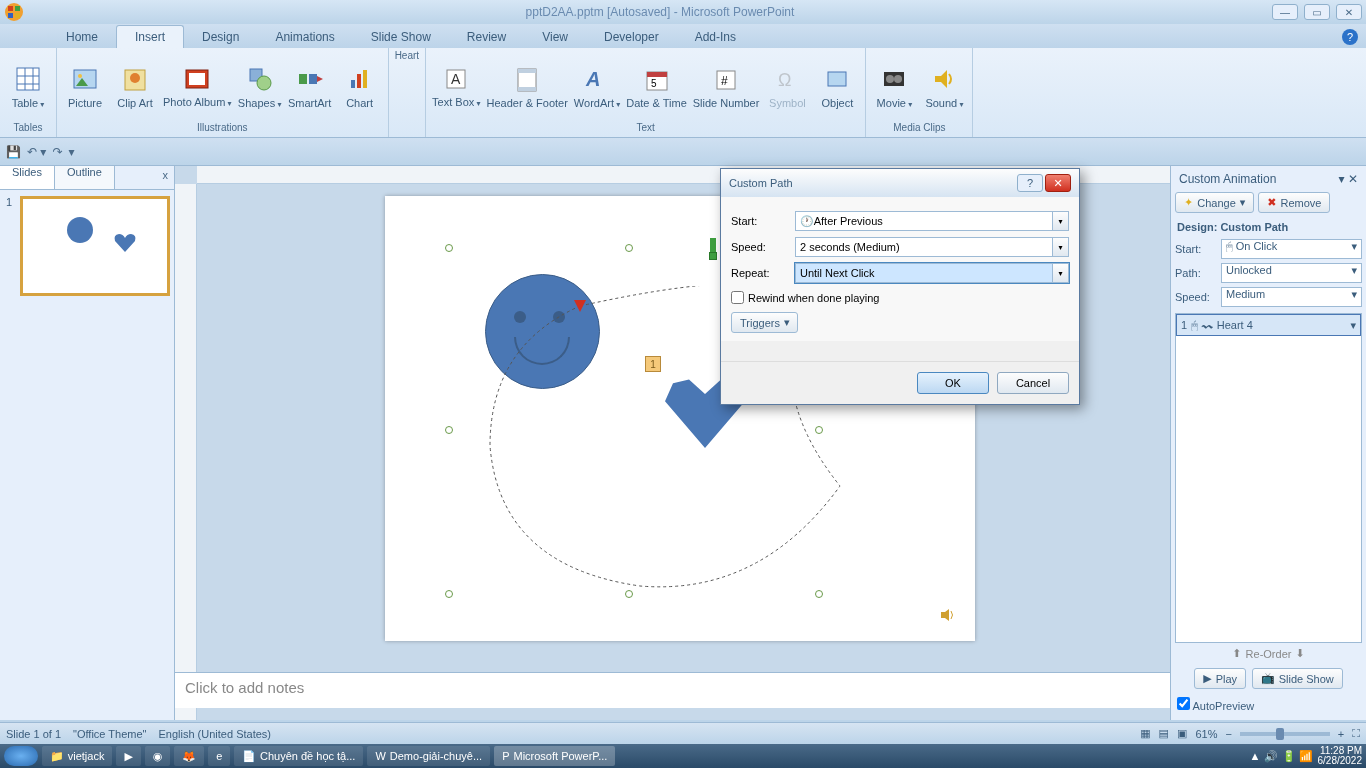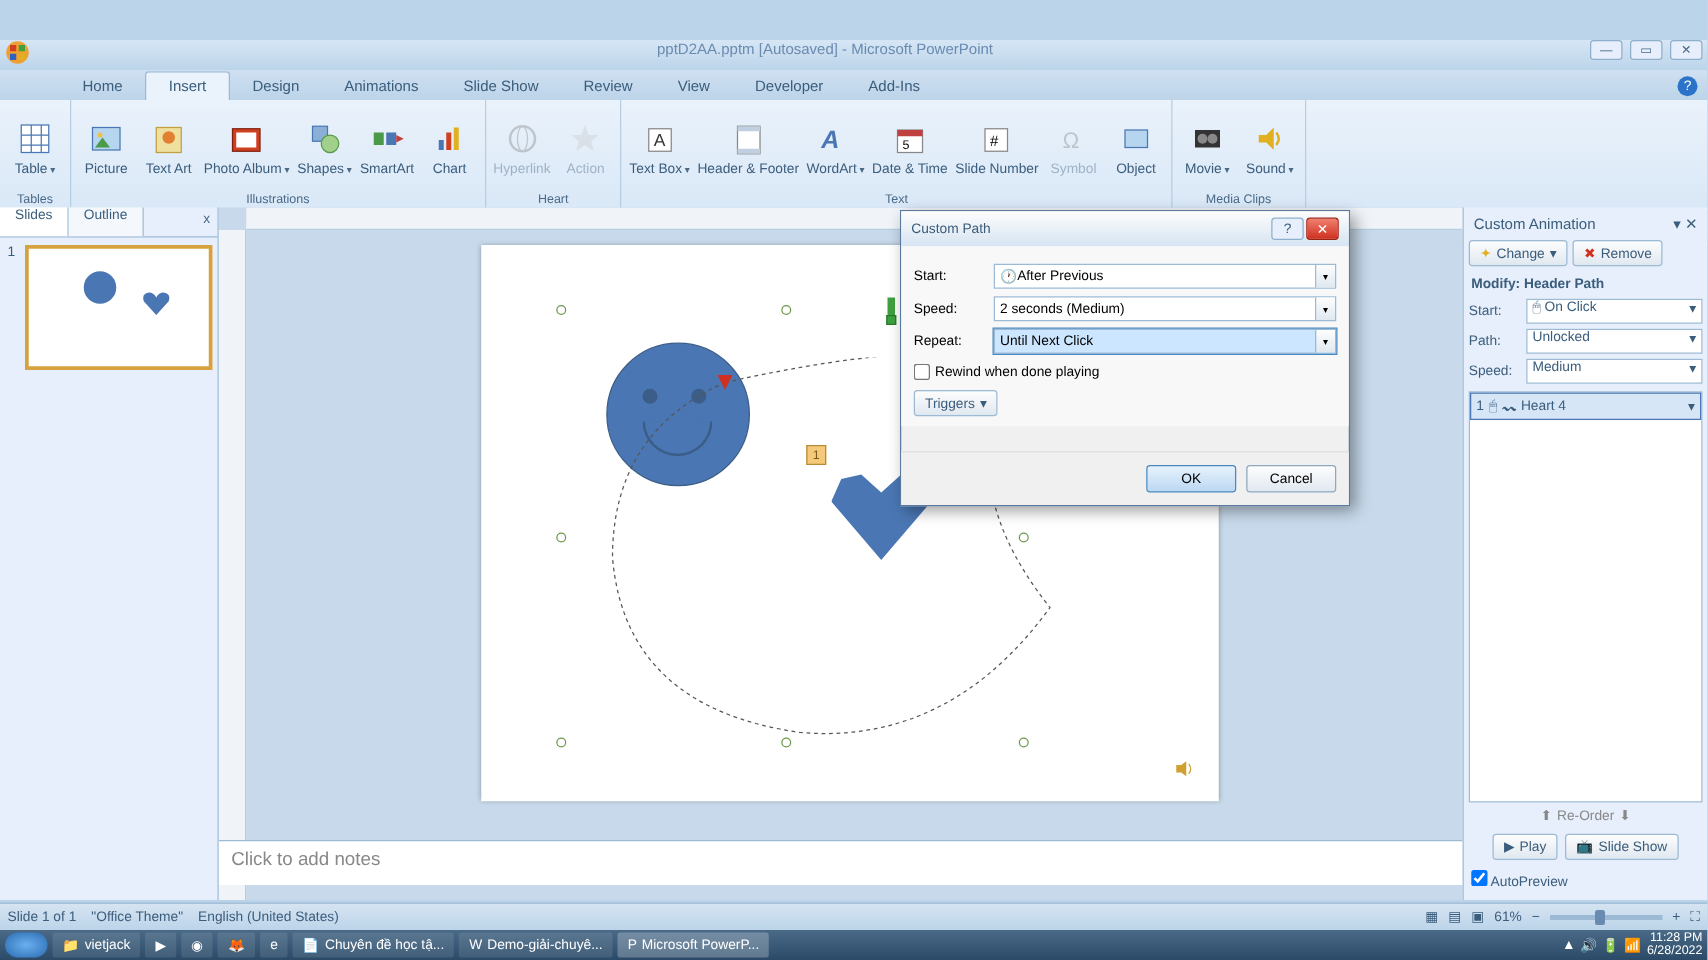--- a/index.html
+++ b/index.html
@@ -1,19 +1,19 @@
 <!DOCTYPE html>
 <html><head>
 <meta charset="utf-8">
 <style>
 * { margin: 0; padding: 0; box-sizing: border-box; font-family: "Segoe UI", Tahoma, sans-serif; }
 body { width: 1366px; height: 768px; overflow: hidden; background: #bcd4e9; position: relative; }
 
 
-.titlebar { height: 24px; background: linear-gradient(#d6e6f5, #bcd4e9); display: flex; padding: 0 4px; font-size: 12px; color: #3b5d7c; margin-top: 32px; }
+.titlebar { height: 24px; background: linear-gradient(#d6e6f5, #bcd4e9); display: flex; align-items: center; padding: 0 4px; font-size: 12px; color: #3b5d7c; }
 .office-btn { width: 36px; height: 20px; margin-right: 8px; position: relative; }
 .office-btn svg { width: 20px; height: 20px; }
 .qat { display: flex; gap: 4px; }
 .title-text { flex: 1; text-align: center; color: #6a8bb0; }
 .winctrl { display: flex; gap: 6px; margin-left: auto; }
 .winctrl span { width: 26px; height: 16px; border: 1px solid #8fb0cc; border-radius: 3px; display: inline-flex; align-items: center; justify-content: center; font-size: 10px; color: #4a6a88; background: #e6effb; }
 
 
 .tabs { height: 24px; background: linear-gradient(#cfe0f1, #bcd4e9); display: flex; align-items: flex-end; padding-left: 48px; font-size: 12px; color: #3b5d7c; }
 .tab { padding: 4px 18px; cursor: pointer; }
@@ -186,21 +186,21 @@
           </div>
           <span>Picture</span>
         </div>
       <div class="ritem">
           <div class="ico">
             <svg class="ico-path" viewBox="0 0 26 26">
               <rect x="3" y="3" width="20" height="20" fill="#f0e0a0" stroke="#c0a040"></rect>
               <circle cx="13" cy="11" r="5" fill="#e08030"></circle>
             </svg>
           </div>
-          <span style="text-align:center;line-height:11px"><span>Text Art</span></span>
+          <span style="text-align:center;line-height:11px"><span>Clip Art</span></span>
         </div>
       <div class="ritem">
           <div class="ico">
             <svg class="ico-path" viewBox="0 0 26 26">
               <rect x="2" y="4" width="22" height="18" fill="#d04020" stroke="#802010"></rect>
               <rect x="5" y="7" width="16" height="12" fill="#fff"></rect>
             </svg>
           </div>
           <span class="arrow-down" style="text-align:center;line-height:11px"><span>Photo Album</span></span>
         </div>
@@ -230,39 +230,20 @@
               <rect x="10" y="8" width="4" height="14" fill="#d04020"></rect>
               <rect x="16" y="4" width="4" height="18" fill="#e0b020"></rect>
             </svg>
           </div>
           <span>Chart</span>
         </div>
     </div>
     <div class="group-label">Illustrations</div>
   </div>
   <div class="group">
-    <div class="group-items">
-      <div class="ritem disabled">
-          <div class="ico">
-            <svg class="ico-path" viewBox="0 0 26 26">
-              <circle cx="13" cy="13" r="10" fill="none" stroke="#888" stroke-width="2"></circle>
-              <ellipse cx="13" cy="13" rx="4" ry="10" fill="none" stroke="#888"></ellipse>
-            </svg>
-          </div>
-          <span>Hyperlink</span>
-        </div>
-      <div class="ritem disabled">
-          <div class="ico">
-            <svg class="ico-path" viewBox="0 0 26 26">
-              <polygon points="13,2 16,10 24,10 18,15 20,23 13,18 6,23 8,15 2,10 10,10" fill="#ccc"></polygon>
-            </svg>
-          </div>
-          <span>Action</span>
-        </div>
-    </div>
     <div class="group-label">Heart</div>
   </div>
   <div class="group">
     <div class="group-items">
       <div class="ritem">
           <div class="ico">
             <svg class="ico-path" viewBox="0 0 26 26">
               <rect x="4" y="4" width="18" height="18" fill="#fff" stroke="#888"></rect>
               <text x="8" y="18" font-size="14" fill="#333">A</text>
             </svg>
@@ -416,21 +397,21 @@
       <span>Custom Animation</span>
       <span class="close">▾ ✕</span>
     </div>
     <div class="btn-row">
       <div class="btn"><span style="color:#e0b020">✦</span><span>Change</span> ▾</div>
       <div class="btn">
           <span style="color:#d03020">✖</span>
           <span>Remove</span>
         </div>
     </div>
-    <div class="modify-label">Modify: Header Path</div>
+    <div class="modify-label">Design: Custom Path</div>
     <div class="field-row">
         <label>Start:</label>
         <div class="sel">🖱 <span>On Click</span><span style="float:right">▾</span></div>
       </div>
     <div class="field-row">
         <label>Path:</label>
         <div class="sel"><span>Unlocked</span><span style="float:right">▾</span></div>
       </div>
     <div class="field-row">
         <label>Speed:</label>

